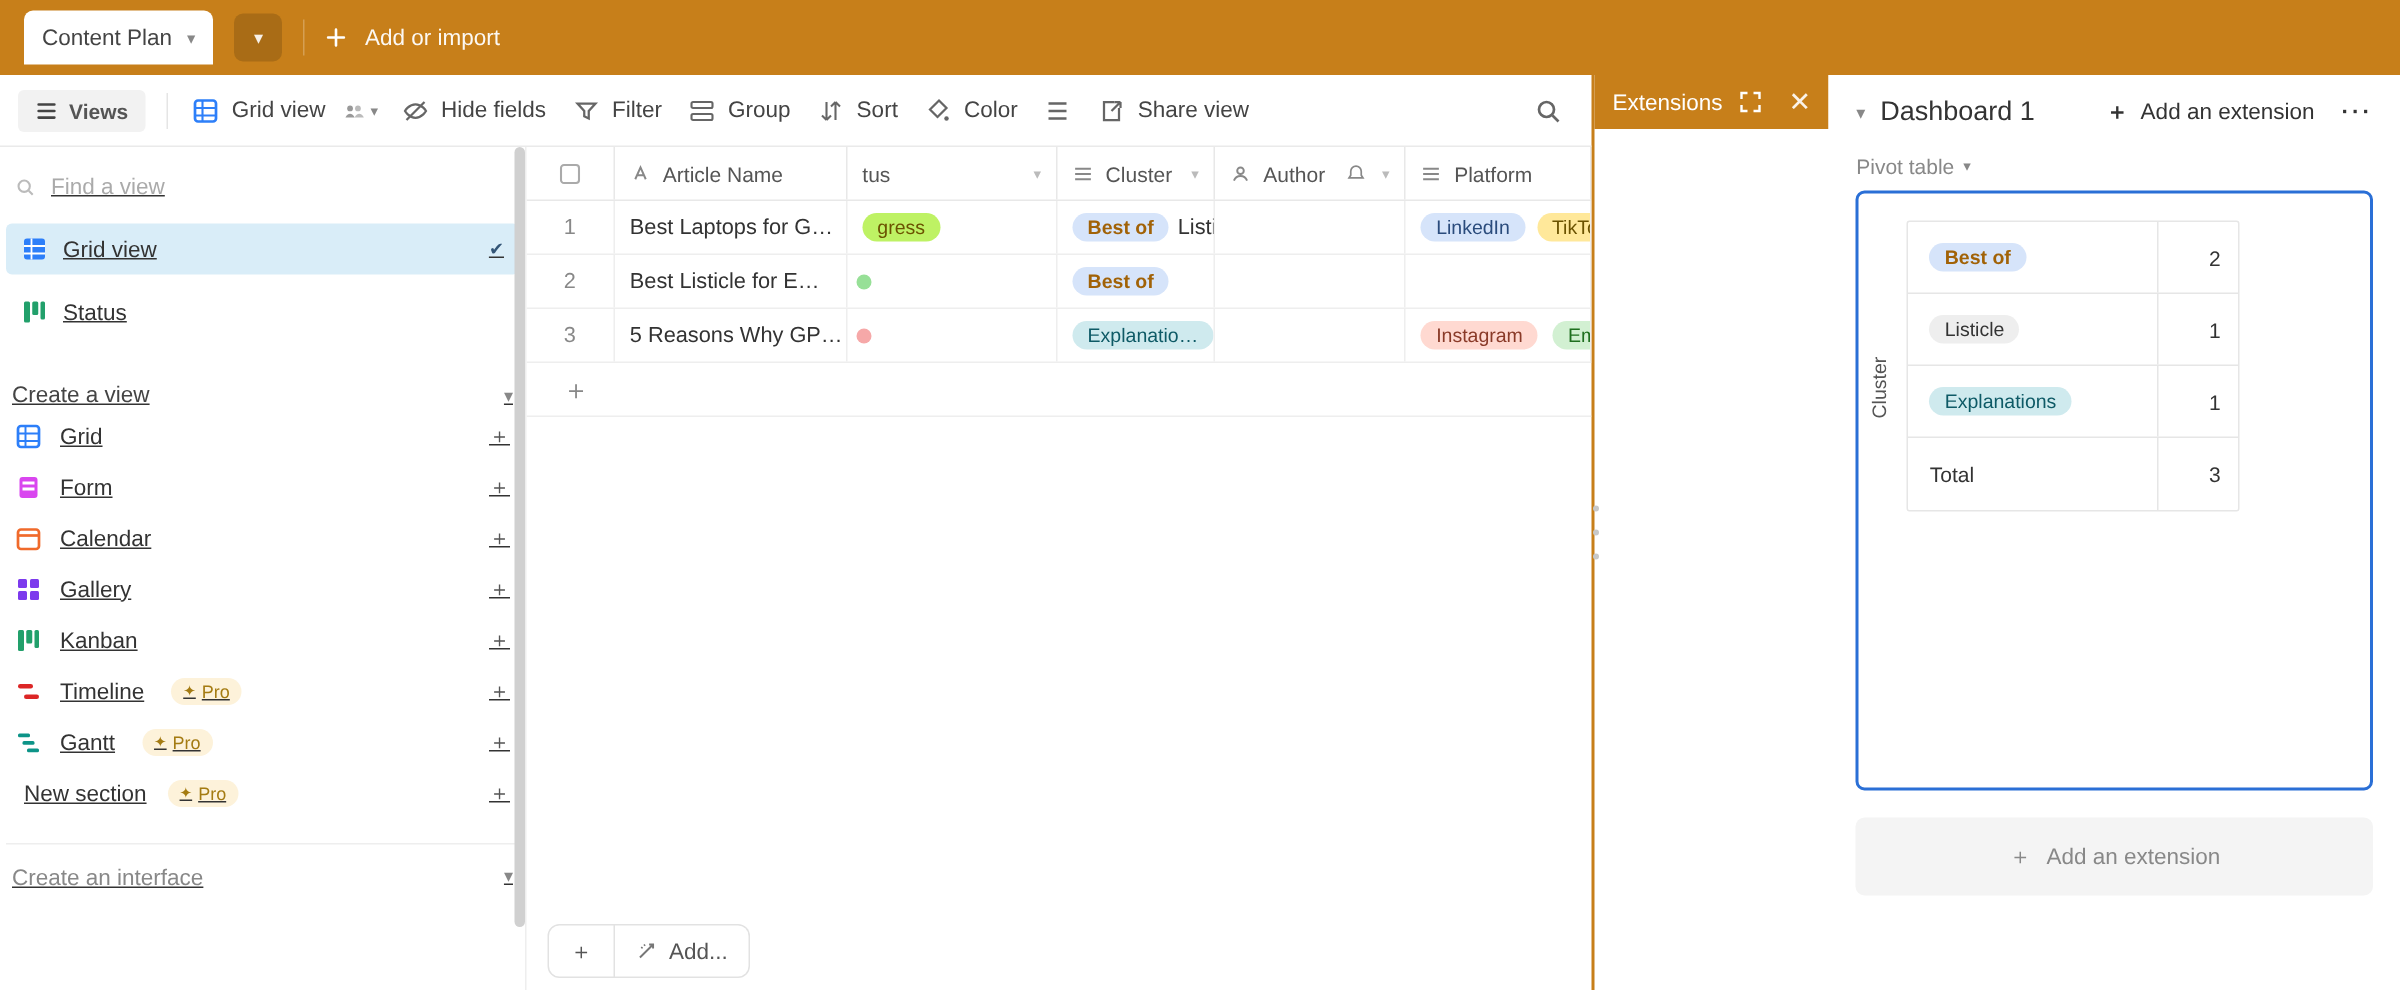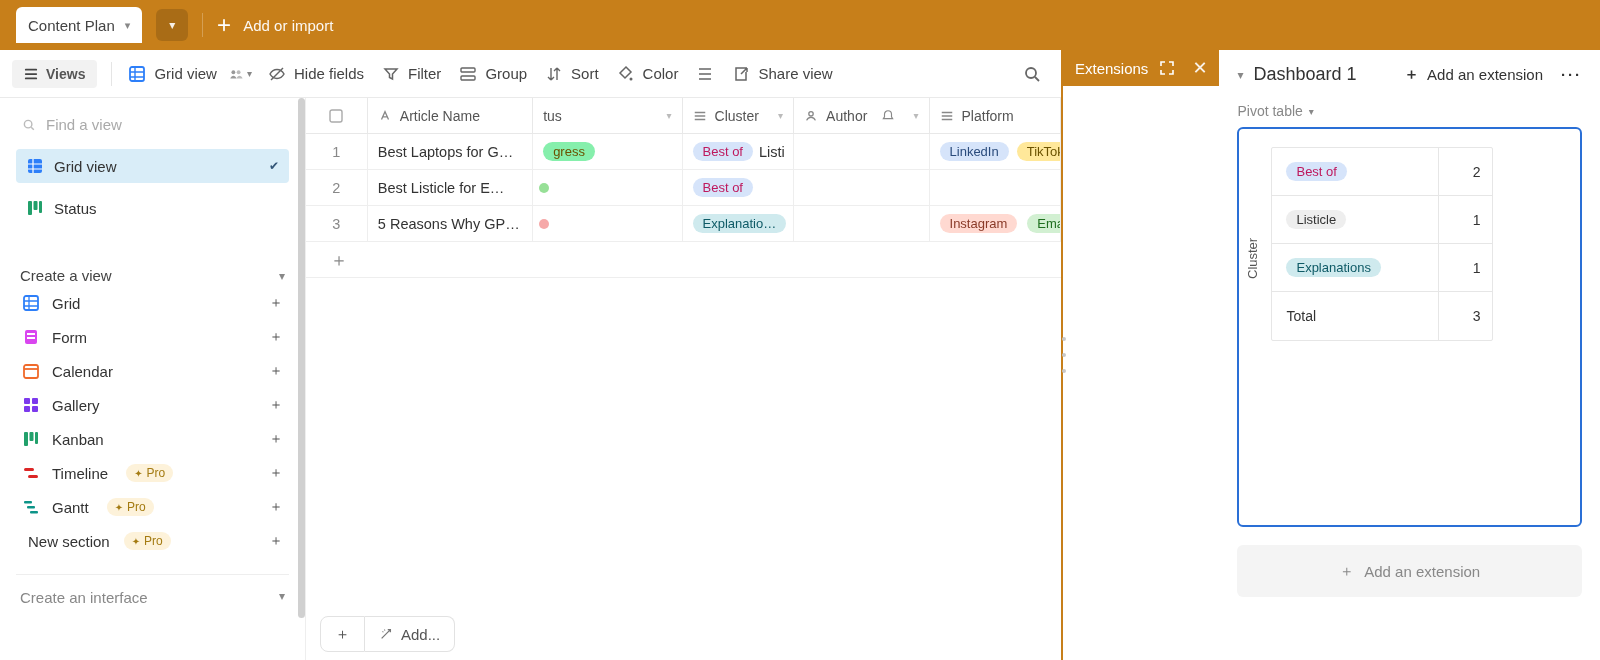--- a/index.html
+++ b/index.html
@@ -27,27 +27,27 @@
 .tool-sep { width: 1px; height: 24px; background: #e5e5e5; }
 .toolbar .spacer { flex: 1; }
 .search-end { color: #666; padding-right: 8px; }
 .grid-view-selector { display: flex; align-items: center; gap: 10px; }
 .people-badge { display: flex; align-items: center; gap: 4px; color: #888; font-size: 12px; }
 .people-badge .caret { font-size: 10px; }
 
 .content-row { flex: 1; display: flex; min-height: 0; }
 
 
-.sidebar { width: 306px; border-right: 1px solid #eee; padding: 10px 16px; display: flex; flex-direction: column; overflow: hidden; position: relative; }
+.sidebar { width: 351px; border-right: 1px solid #eee; padding: 10px 4px; display: flex; flex-direction: column; overflow: hidden; position: relative; text-decoration: underline; }
 .sidebar::after { content: ""; position: absolute; top: 0; right: 0; width: 7px; height: 520px; background: #d0d0d0; border-radius: 4px; }
 .find-view { display: flex; align-items: center; gap: 10px; color: #aaa; padding: 8px 6px; font-size: 15px; }
 .view-item { display: flex; align-items: center; gap: 10px; padding: 8px 10px; border-radius: 4px; margin-top: 8px; font-size: 15px; }
 .view-item.active { background: #d9edf8; }
 .view-item.active .check { margin-left: auto; color: #357; font-size: 12px; }
-.create-view { margin-top: 40px; display: flex; align-items: center; justify-content: space-between; color: #444; font-size: 15px; padding: 2px 4px; }
+.create-view { margin-top: 28px; display: flex; align-items: center; justify-content: space-between; color: #444; font-size: 15px; padding: 2px 4px; }
 .view-type { display: flex; align-items: flex-end; padding: 8px 6px; font-size: 15px; justify-content: space-between; }
 .view-type .lft { display: flex; align-items: center; gap: 12px; }
 .plus-dim { color: #555; font-size: 14px; }
 .pro-pill { background: #fdf2da; color: #a47b12; border-radius: 10px; padding: 2px 8px; font-size: 12px; display: inline-flex; align-items: center; gap: 4px; margin-left: 6px; }
 .pro-pill::before { content: "✦"; font-size: 10px; }
 .sidebar-sep { height: 1px; background: #eee; margin: 16px 0 10px; }
 .create-interface { display: flex; align-items: flex-start; justify-content: space-between; color: #888; font-size: 15px; padding: 4px 4px; }
 .new-section-row { display:flex; align-items:center; justify-content:space-between; padding: 8px 6px 8px 12px; font-size:15px; }
 .new-section-row .lft { display:flex; align-items:center; gap:8px; }
 
@@ -66,24 +66,24 @@
 .grid-row { display: flex; height: 36px; border-bottom: 1px solid #eee; font-size: 14.5px; }
 .gc { border-right: 1px solid #eee; display: flex; align-items: center; padding: 0 10px; gap: 6px; overflow: hidden; white-space: nowrap; }
 .gc-num { width: 62px; justify-content: center; color: #888; }
 .gc-article { width: 166px; }
 .gc-status  { width: 150px; }
 .gc-cluster { width: 112px; }
 .gc-author  { width: 136px; }
 .gc-platform{ width: 132px; }
 
 .tag { border-radius: 10px; padding: 2px 10px; font-size: 13px; display: inline-block; }
-.tag-bestof { background: #d6e4fa; color: #be185d; }
+.tag-bestof { background: #d6e4fa; color: #a16207; font-weight: bold; }
 .tag-listicle { background: #eee; color: #333; }
 .tag-explain { background: #cfeaee; color: #0e5a66; }
-.tag-inprogress { background: #86efac; color: #6b5200; }
+.tag-inprogress { background: #bef264; color: #6b5200; }
 .tag-linkedin { background: #d6e4fa; color: #2a4b7c; }
 .tag-tiktok { background: #ffe89a; color: #6b5200; }
 .tag-instagram { background: #ffd9d1; color: #8a3a28; }
 .tag-email { background: #d2f0d2; color: #1f6f1f; }
 .dot-green { width: 10px; height: 10px; border-radius: 50%; background: #97e097; display:inline-block; margin-left:-4px;}
 .dot-red { width: 10px; height: 10px; border-radius: 50%; background: #f6a8a8; display:inline-block; margin-left:-4px;}
 
 .add-row { display: flex; height: 36px; align-items: center; padding-left: 24px; color: #888; border-bottom: 1px solid #eee; }
 .grid-footer { position: absolute; bottom: 8px; left: 14px; display: flex; gap: 0; }
 .footer-btn { border: 1px solid #e2e2e2; background: #fff; height: 36px; display: flex; align-items: center; padding: 0 14px; color: #555; font-size: 15px; }

